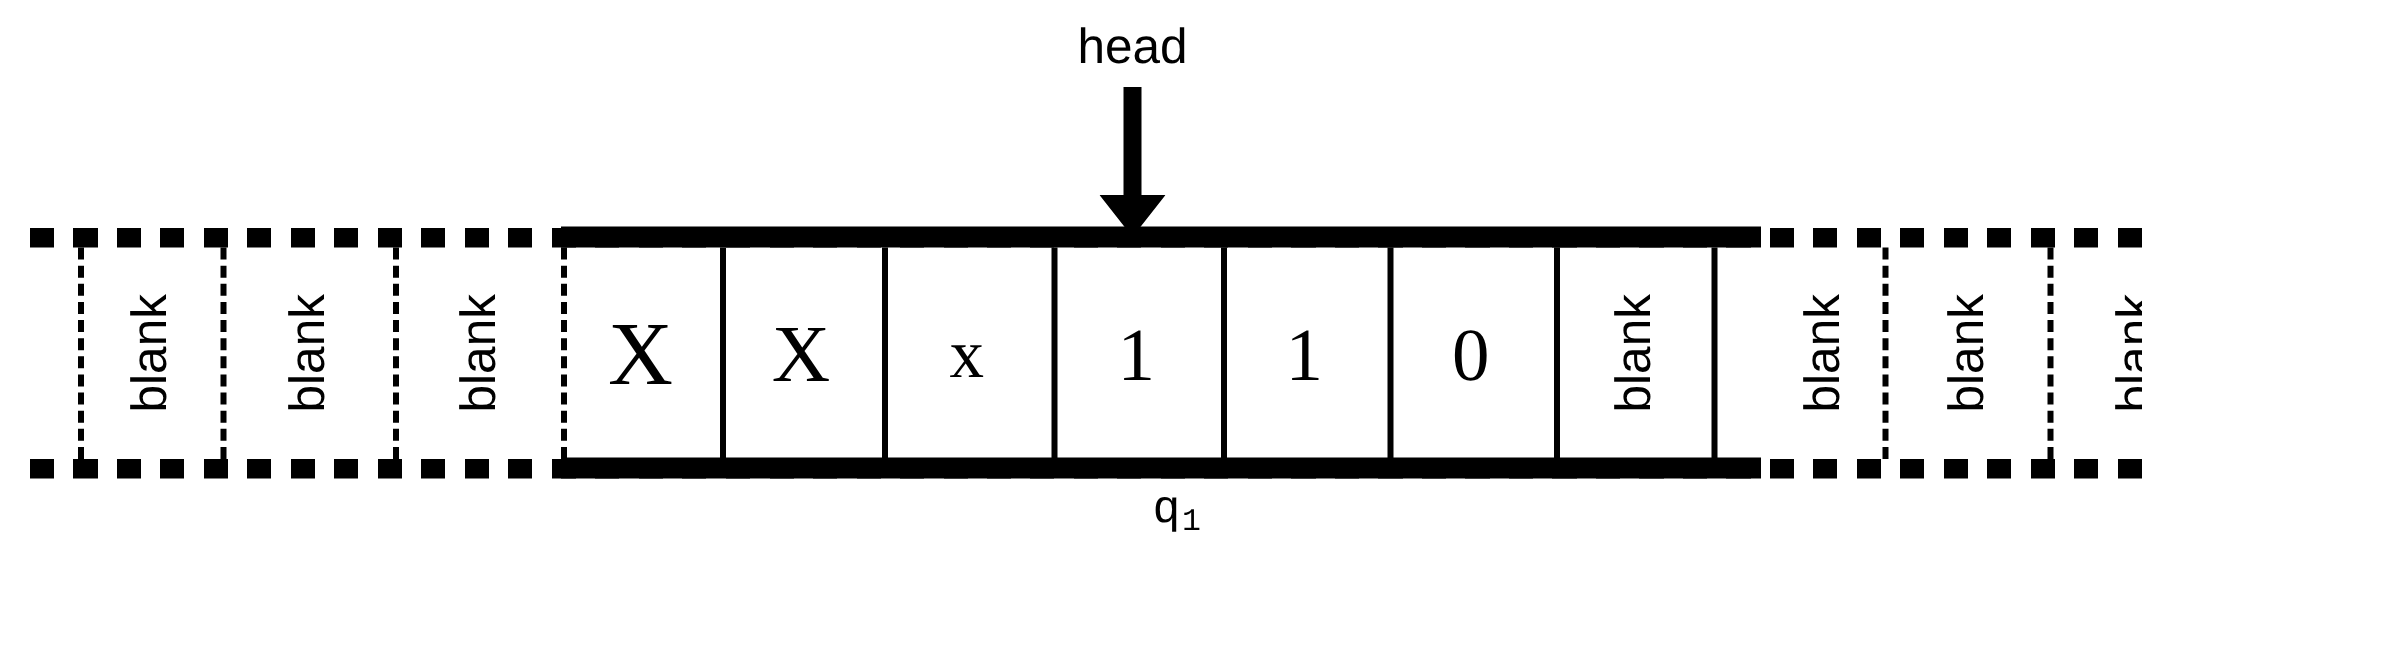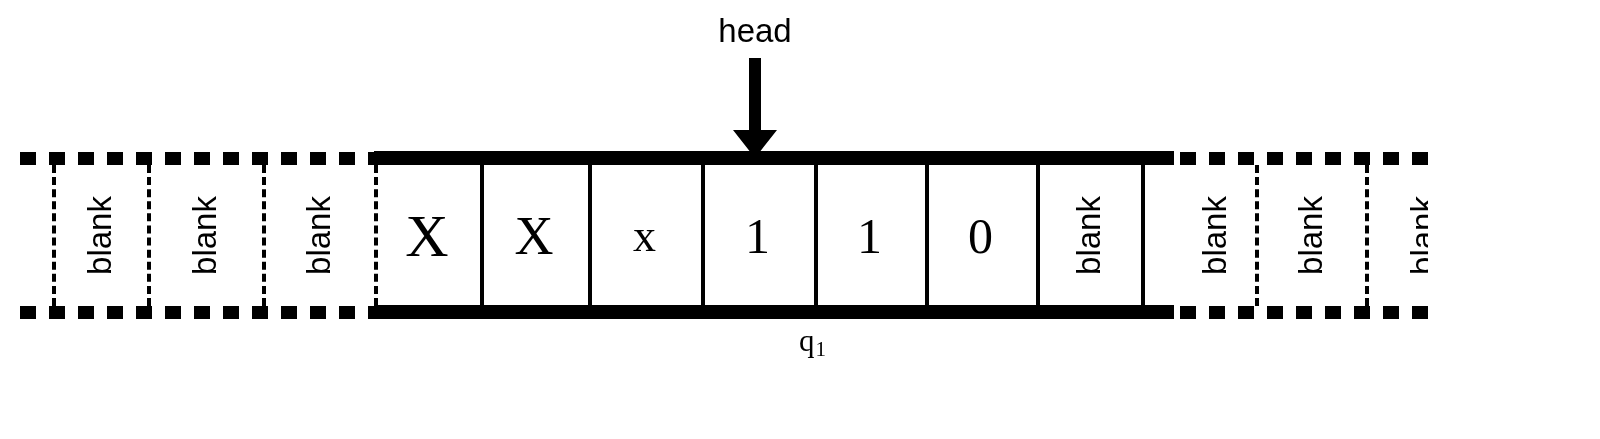--- a/index.html
+++ b/index.html
@@ -105,24 +105,24 @@
     letter-spacing: 0px;
   }
   .sym.letter-xl { font-size: 60px; }
   .sym.letter-lg { font-size: 54px; }
   .sym.letter-md { font-size: 46px; }
   .sym.digit     { font-size: 50px; }
 
   
   #state-label {
     position: absolute;
-    left: 812px;
+    left: 784px;
     top: 325px;
     transform: translateX(-50%);
-    font-family: Liberation Serif, serif;
+    font-family: Liberation Mono, monospace;
     font-size: 31px;
     line-height: 1;
     white-space: nowrap;
     color: #000;
   }
   #state-label sub {
     font-size: 21px;
     vertical-align: baseline;
     position: relative;
     top: 5px;

